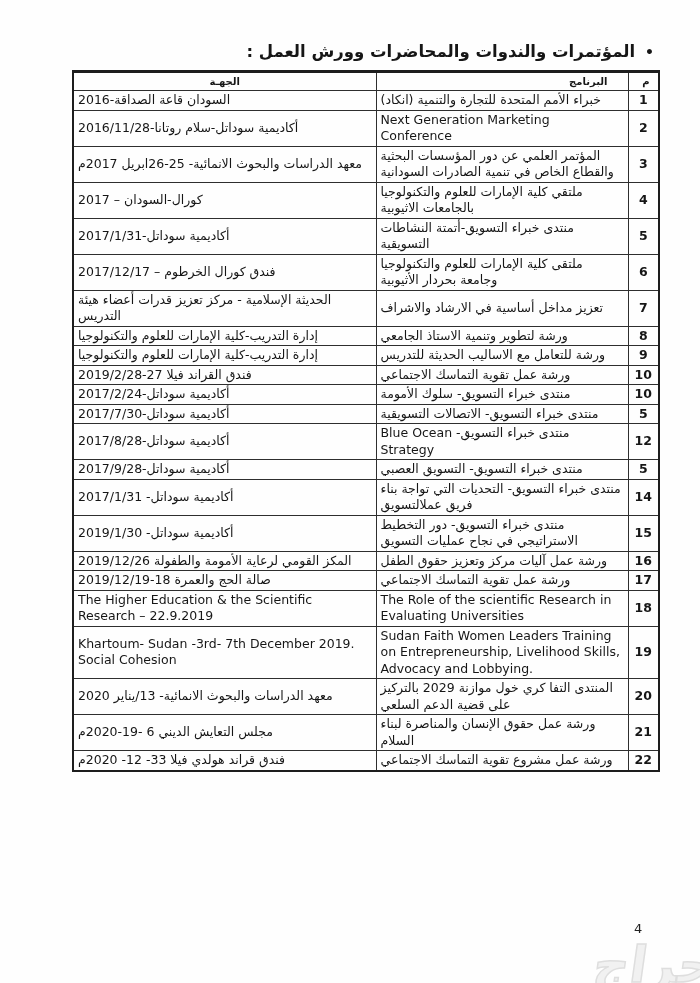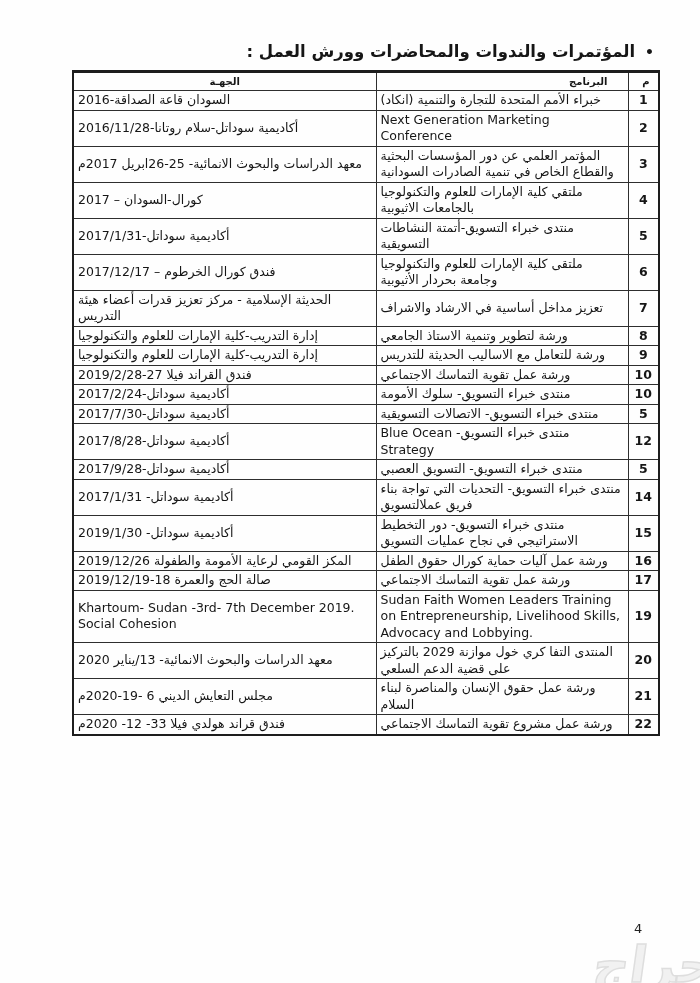--- a/index.html
+++ b/index.html
@@ -213,30 +213,35 @@
   </tr>
 
   <tr>
     <td class="num">15</td>
     <td class="program" dir="auto">منتدى خبراء التسويق- دور التخطيط الاستراتيجي  في نجاح عمليات التسويق</td>
     <td class="entity" dir="auto">أكاديمية سوداتل- 2019/1/30</td>
   </tr>
 
   <tr>
     <td class="num">16</td>
-    <td class="program" dir="auto">ورشة عمل آليات حماية كورال حقوق الطفل</td>
+    <td class="program" dir="auto">ورشة عمل آليات مركز وتعزيز حقوق الطفل</td>
     <td class="entity" dir="auto">المكز القومي لرعاية الأمومة والطفولة 2019/12/26</td>
   </tr>
 
   <tr>
     <td class="num">17</td>
     <td class="program" dir="auto">ورشة عمل تقوية التماسك الاجتماعي</td>
     <td class="entity" dir="auto">صالة الحج والعمرة 18-2019/12/19</td>
   </tr>
 
+  <tr>
+    <td class="num">18</td>
+    <td class="program" dir="auto">The Role of the scientific Research in Evaluating Universities</td>
+    <td class="entity" dir="auto">The Higher Education &amp; the Scientific Research – 22.9.2019</td>
+  </tr>
 
   <tr>
     <td class="num">19</td>
     <td class="program" dir="auto">Sudan Faith Women Leaders Training on Entrepreneurship, Livelihood Skills, Advocacy and Lobbying.</td>
     <td class="entity" dir="auto">Khartoum- Sudan -3rd-  7th December 2019. Social Cohesion</td>
   </tr>
 
   <tr>
     <td class="num">20</td>
     <td class="program" dir="auto">المنتدى التفا كري خول موازنة 2029 بالتركيز على قضية الدعم السلعي</td>

